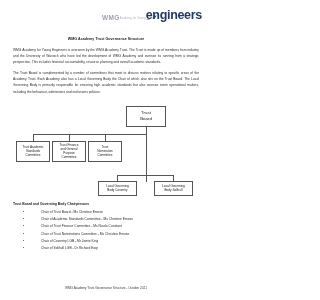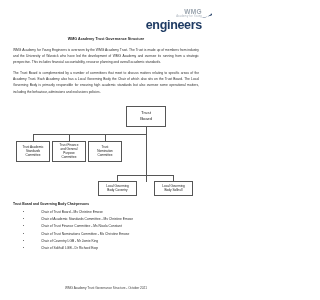--- a/index.html
+++ b/index.html
@@ -27,21 +27,21 @@
   .header {
     display: flex;
     justify-content: flex-end;
     align-items: flex-start;
     padding: 9px 10px 0 0;
     height: 30px;
     box-sizing: border-box;
   }
   .logo {
     display: flex;
-    flex-direction: column;
+    flex-direction: row;
     align-items: flex-end;
     line-height: 1;
   }
   .logo-wmg {
     font-size: 6.5px;
     font-weight: bold;
     letter-spacing: 0.4px;
     color: #9aa4ae;
   }
   .logo-sub {

